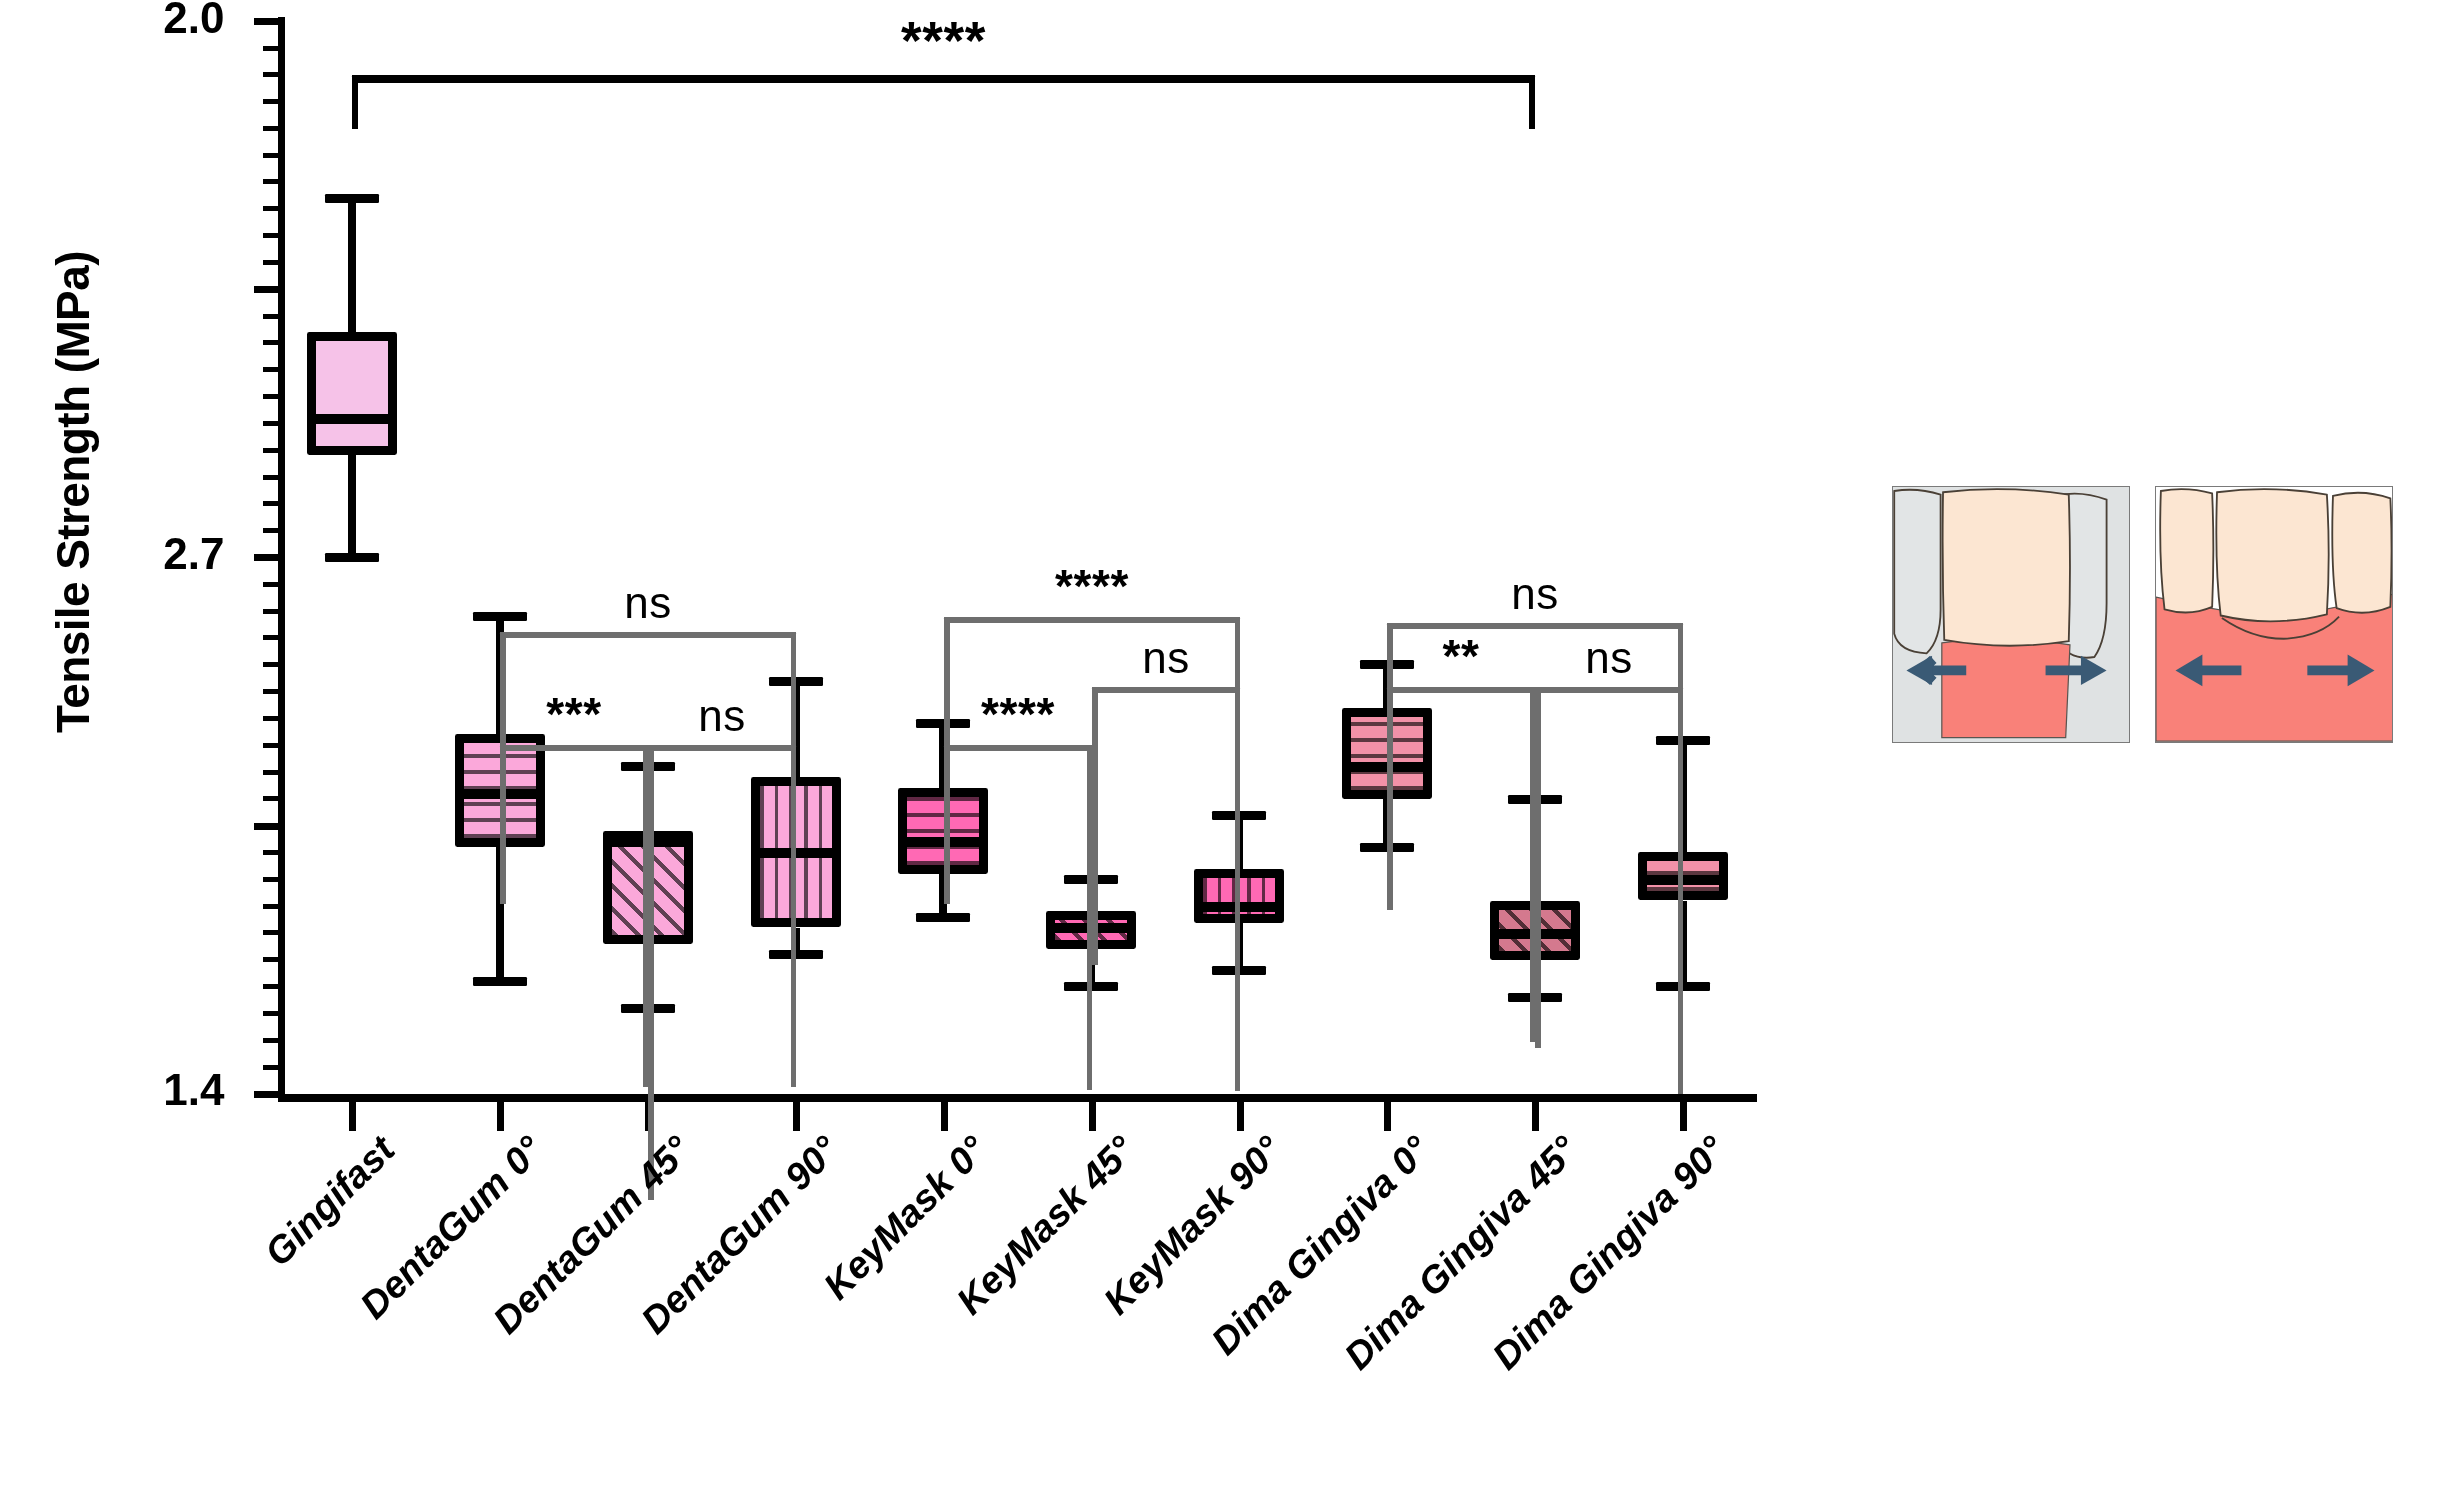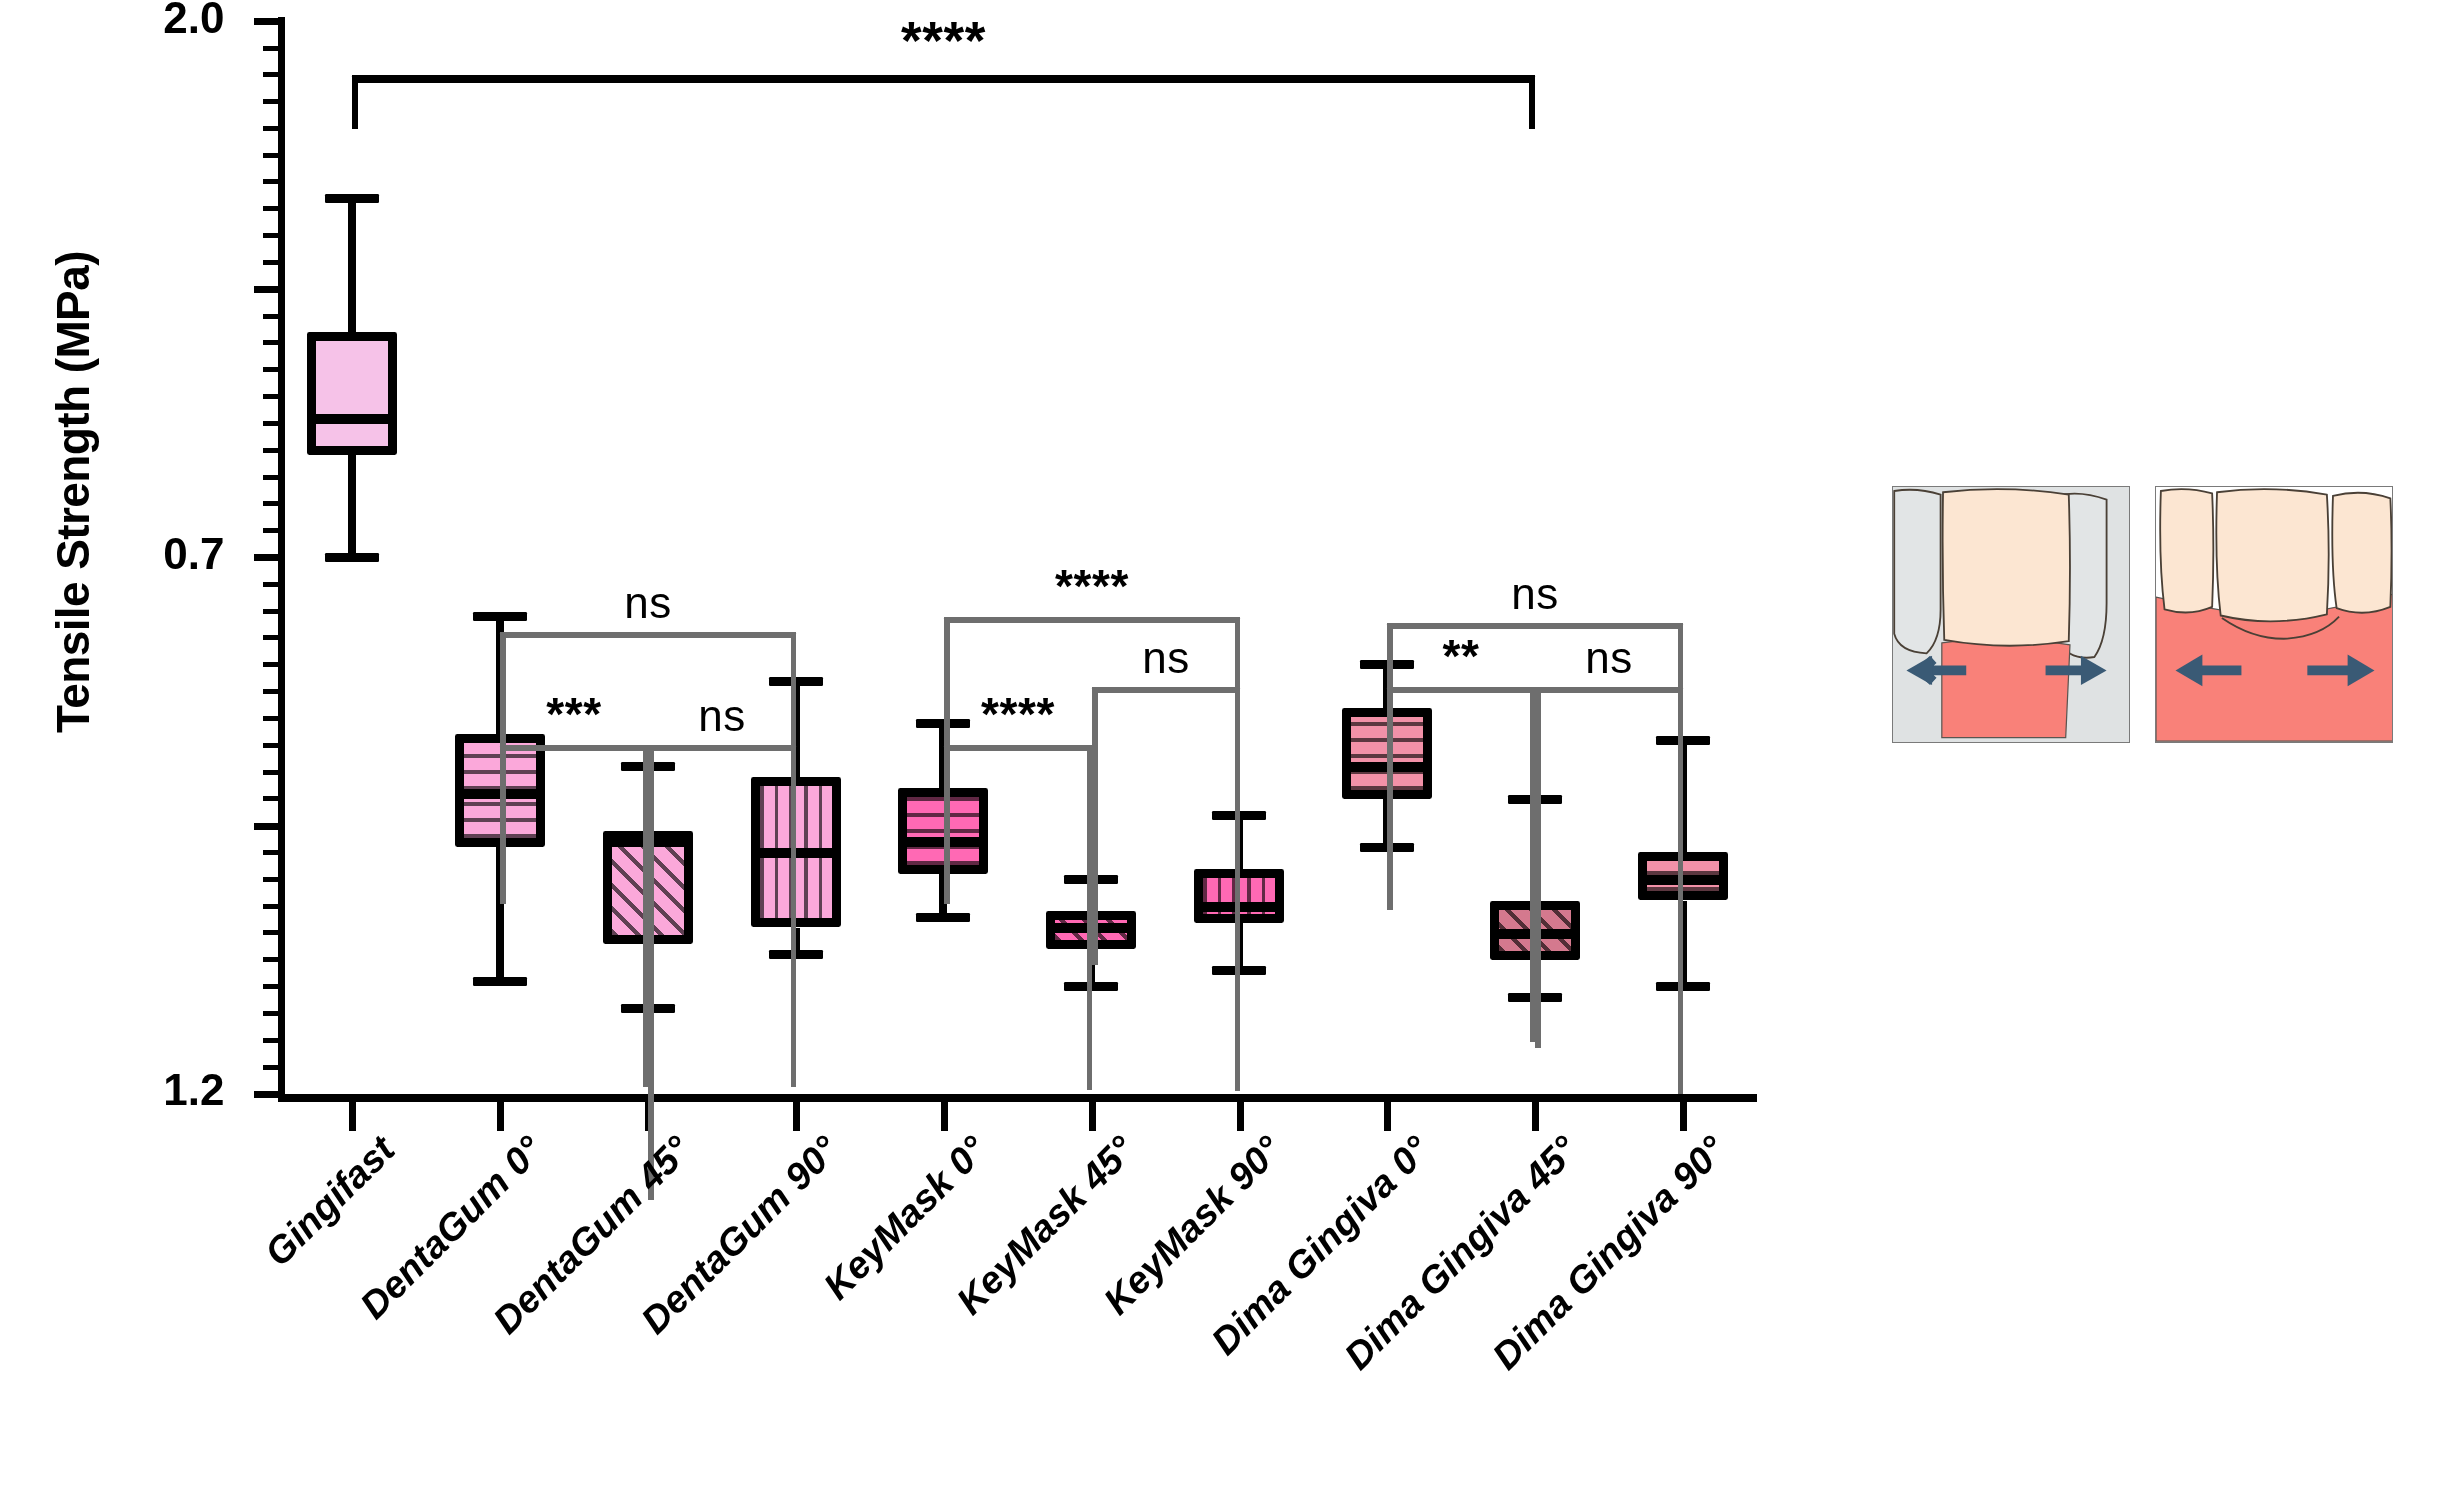--- a/index.html
+++ b/index.html
@@ -77,24 +77,24 @@
 
   <div id="ylabel">Tensile Strength (MPa)</div>
 
   <div id="plot">
     <div id="axis-y"></div>
     <div id="axis-x"></div>
     <div id="yticks">
         <div class="ytick-major" style="top: 1070px;"></div>
         <div class="ytick-major" style="top: 802px;"></div>
         <div class="ytick-major" style="top: 533px;">
-          <div class="ytick-lbl" style="top: 536px;">1.2</div>
+          <div class="ytick-lbl" style="top: 536px;">1.4</div>
         </div>
         <div class="ytick-major" style="top: 265px;">
-          <div class="ytick-lbl" style="top: 268px;">0.7</div>
+          <div class="ytick-lbl" style="top: 268px;">2.7</div>
         </div>
         <div class="ytick-major" style="top: -3.1px;">
           <div class="ytick-lbl" style="top: 0px;">2.0</div>
         </div>
         <div class="ytick-minor" style="top: 1044px;"></div>
         <div class="ytick-minor" style="top: 1017px;"></div>
         <div class="ytick-minor" style="top: 990px;"></div>
         <div class="ytick-minor" style="top: 963px;"></div>
         <div class="ytick-minor" style="top: 936px;"></div>
         <div class="ytick-minor" style="top: 909px;"></div>

